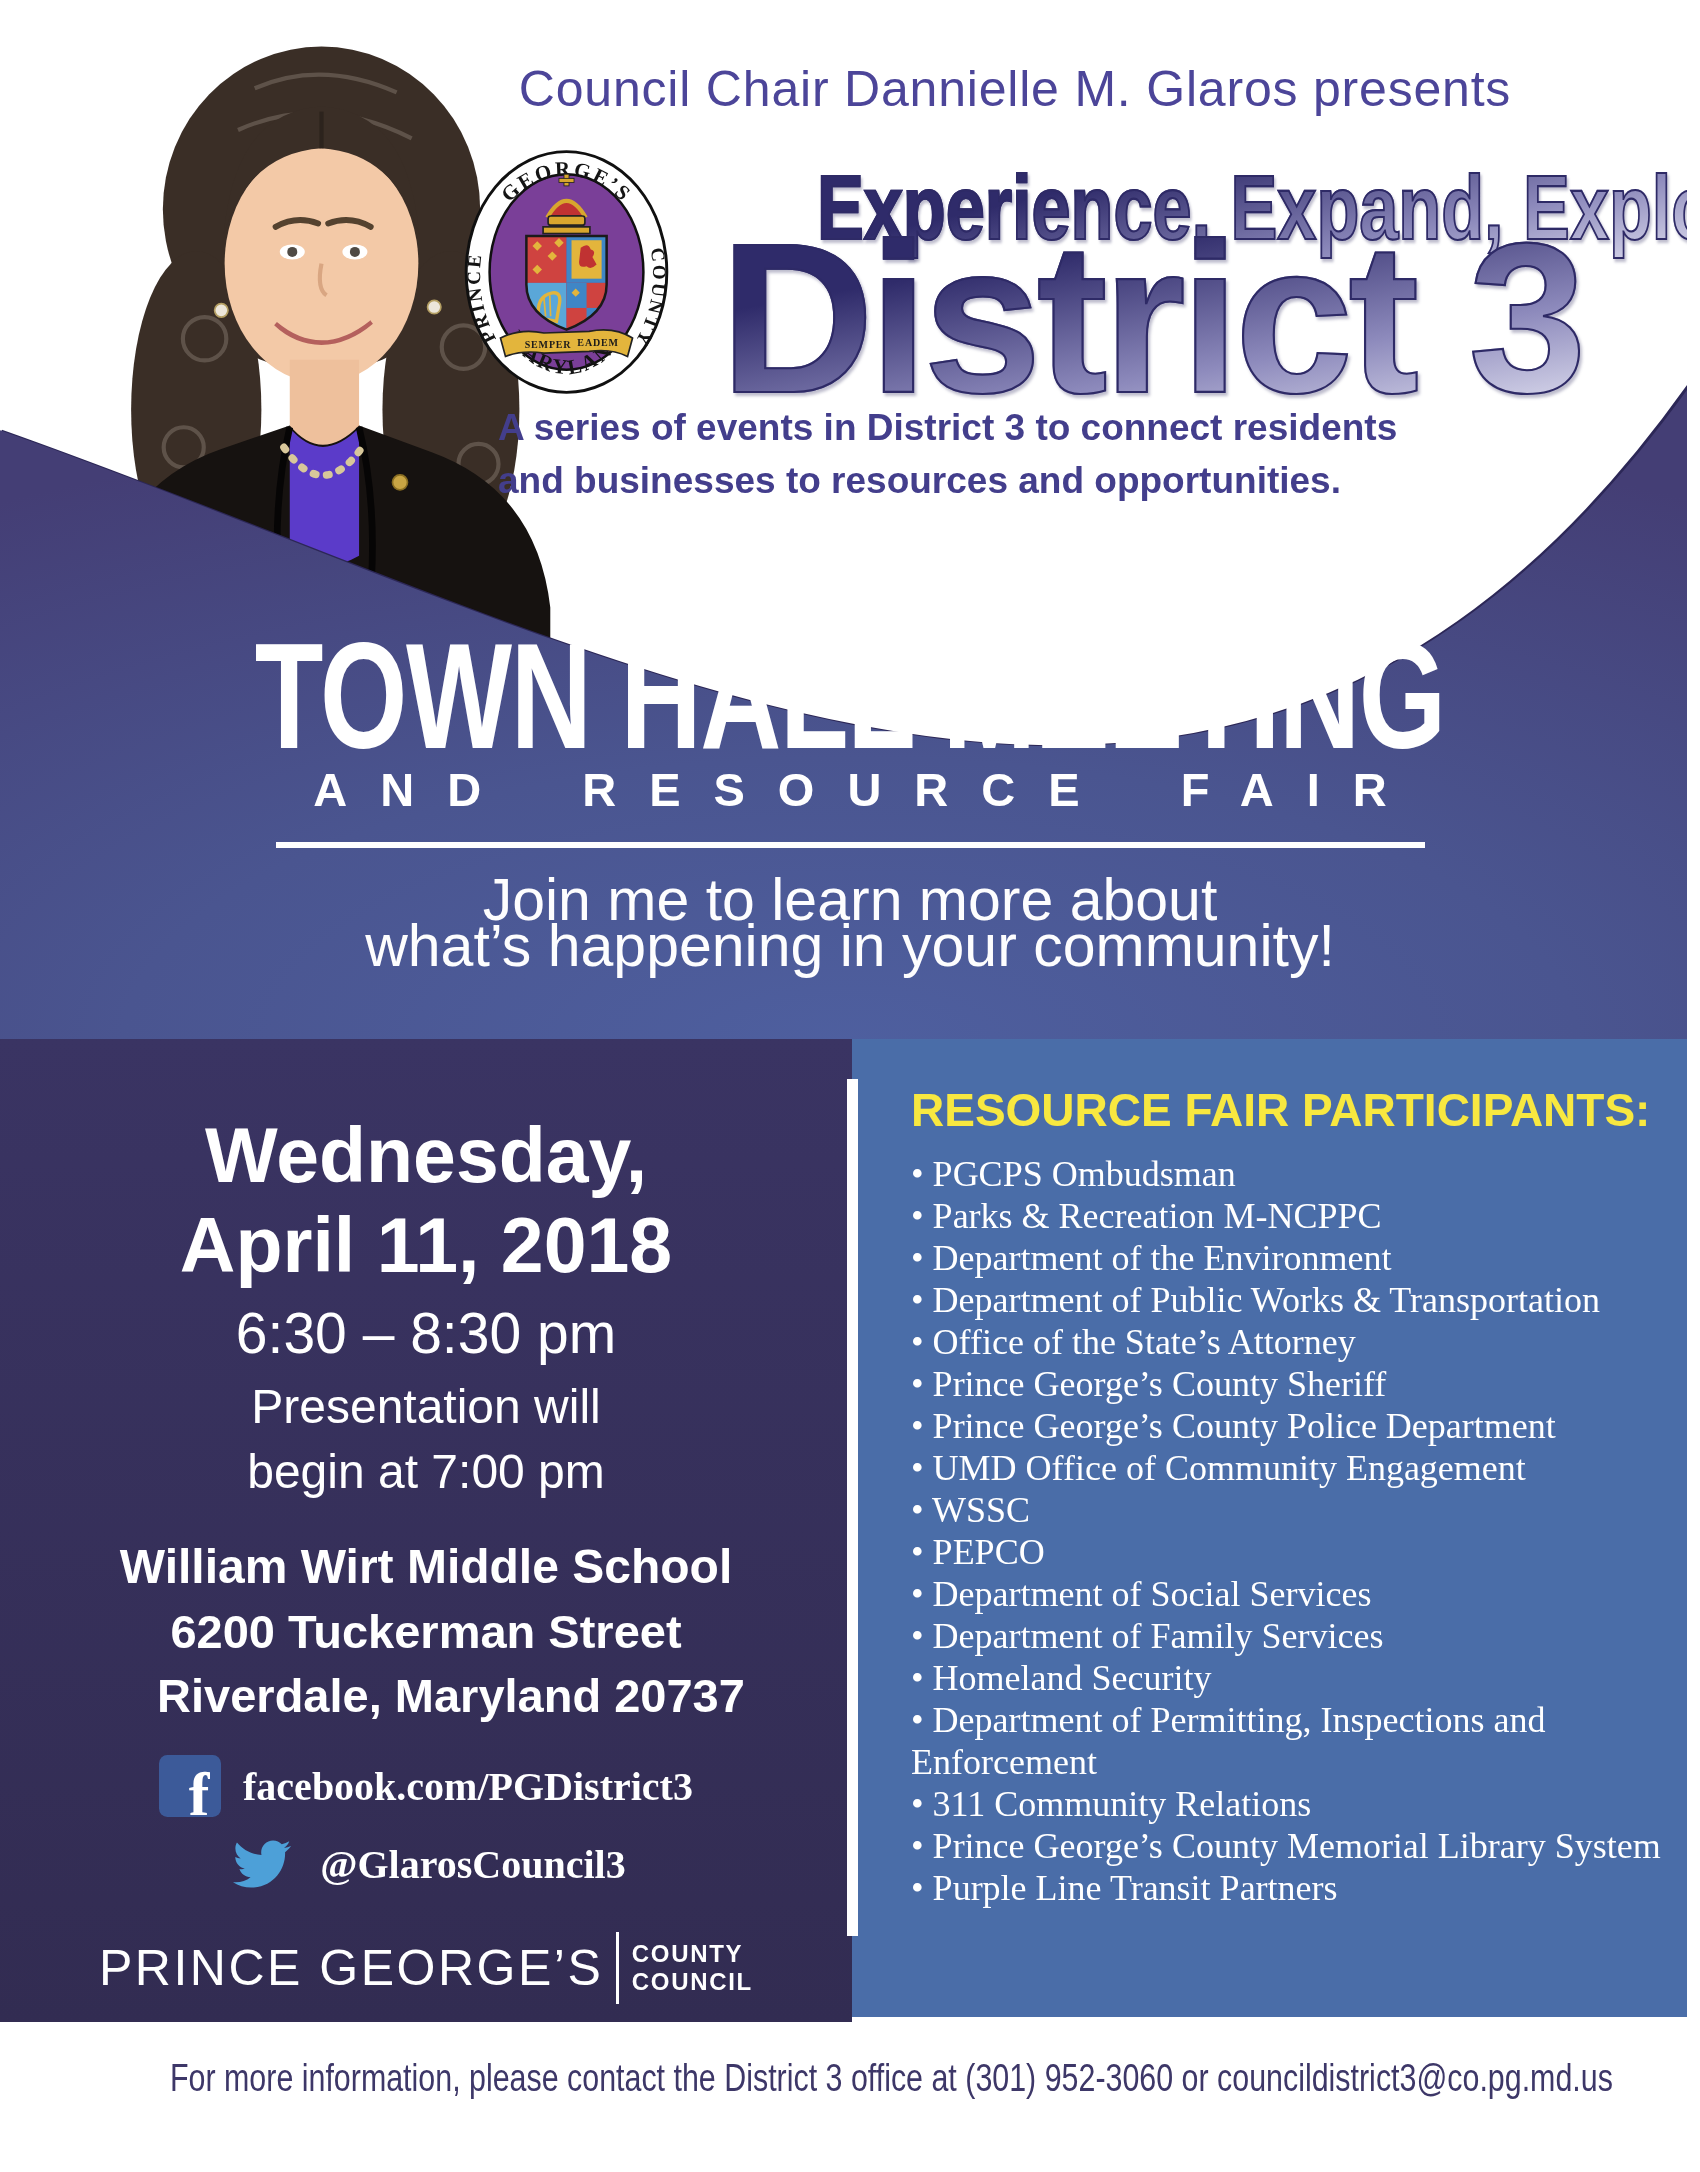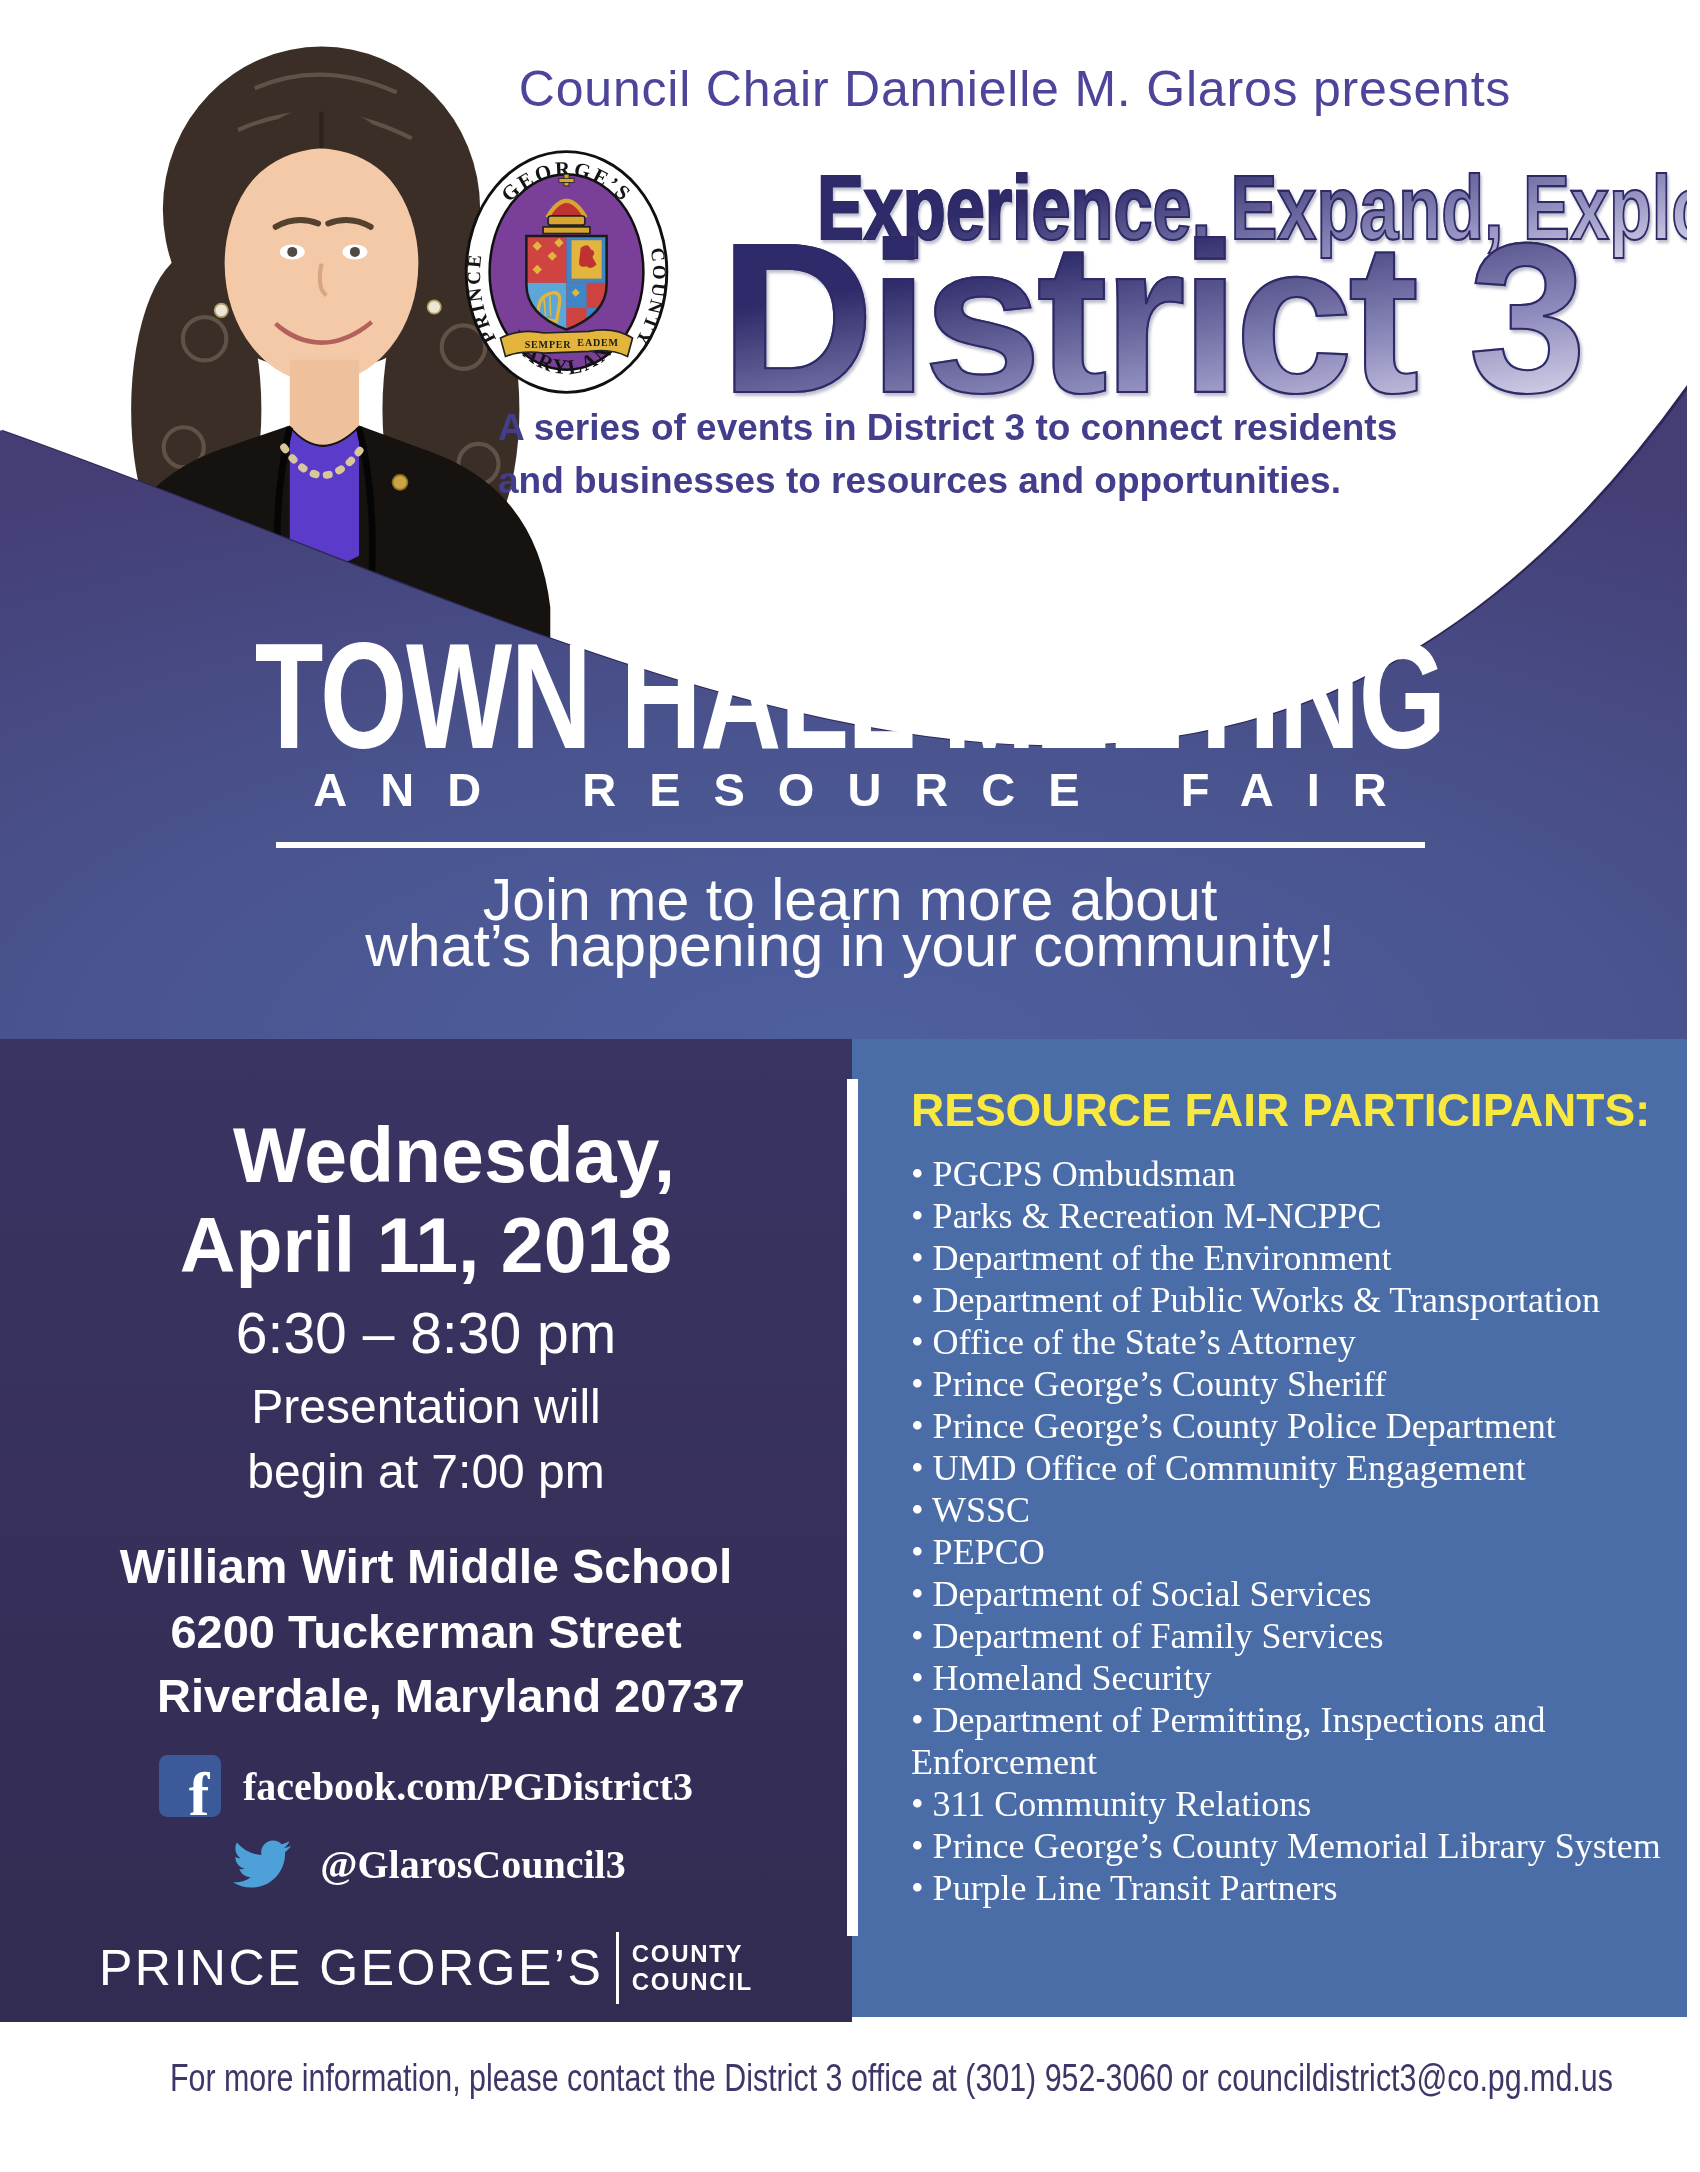--- a/index.html
+++ b/index.html
@@ -46,21 +46,21 @@
   .tagline{left:0;width:1700px;text-align:center;color:#fdfdfe;font-size:59px;font-weight:400;}
   .tagline.l1{top:866px;}
   .tagline.l2{top:888px;margin-top:24px;}
 
   
   .left-col{left:0;top:1039px;width:852px;height:983px;background:linear-gradient(180deg,#3a3463,#322c52);}
   .right-col{left:852px;top:1039px;width:848px;height:978px;background:#4a6da8;}
   .col-divider{left:847px;top:1079px;width:11px;height:857px;background:#ffffff;}
 
   .lc{left:0;width:852px;text-align:center;color:#ffffff;}
-  .lc.day   {top:1111px;font-size:77px;font-weight:700;margin-left:28px;}
+  .lc.day   {top:1111px;font-size:77px;font-weight:700;}
   .lc.date  {top:1201px;font-size:77px;font-weight:700;}
   .lc.time  {top:1300px;font-size:57px;font-weight:400;}
   .lc.pres1 {top:1379px;font-size:48px;font-weight:400;}
   .lc.pres2 {top:1444px;font-size:48px;font-weight:400;}
   .lc.venue {top:1539px;font-size:48px;font-weight:700;}
   .lc.addr1 {top:1604px;font-size:47px;font-weight:700;}
   .lc.addr2 {top:1668px;font-size:47px;font-weight:700;margin-left:25px;}
 
   .social-row{left:0;width:852px;display:flex;justify-content:center;align-items:center;gap:22px;color:#ffffff;
     font-family:"Liberation Serif", serif;font-weight:700;}

